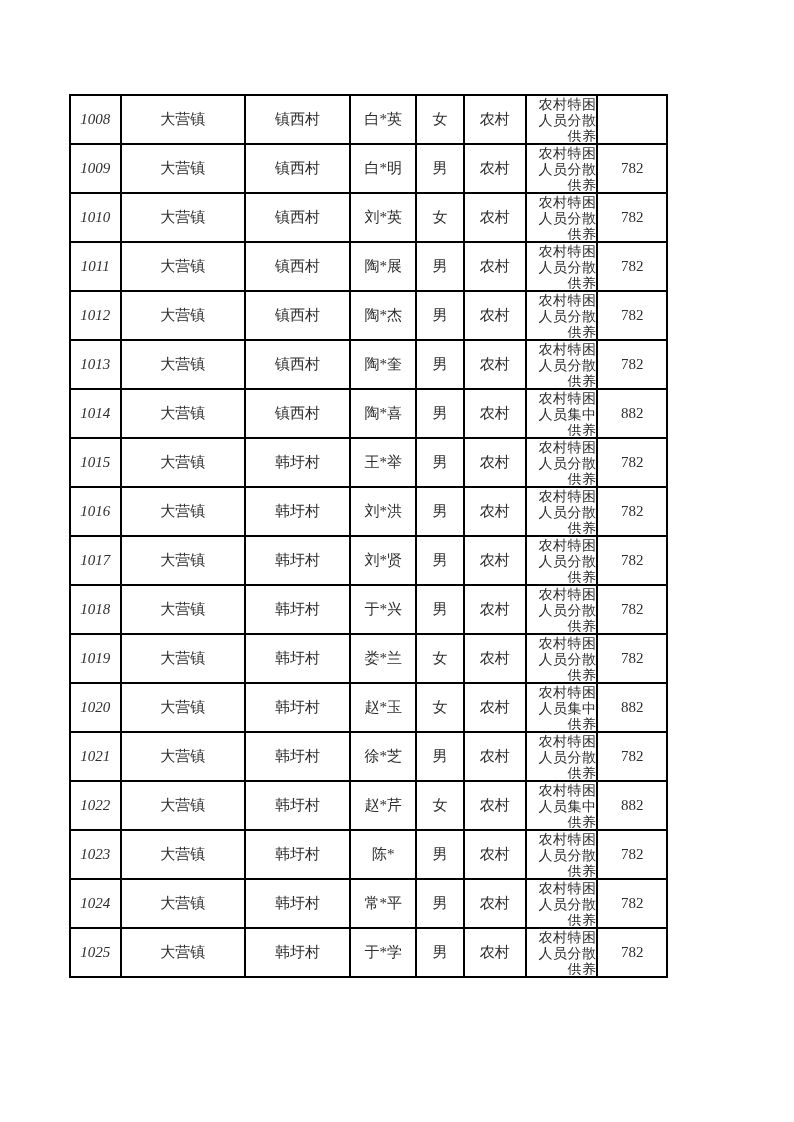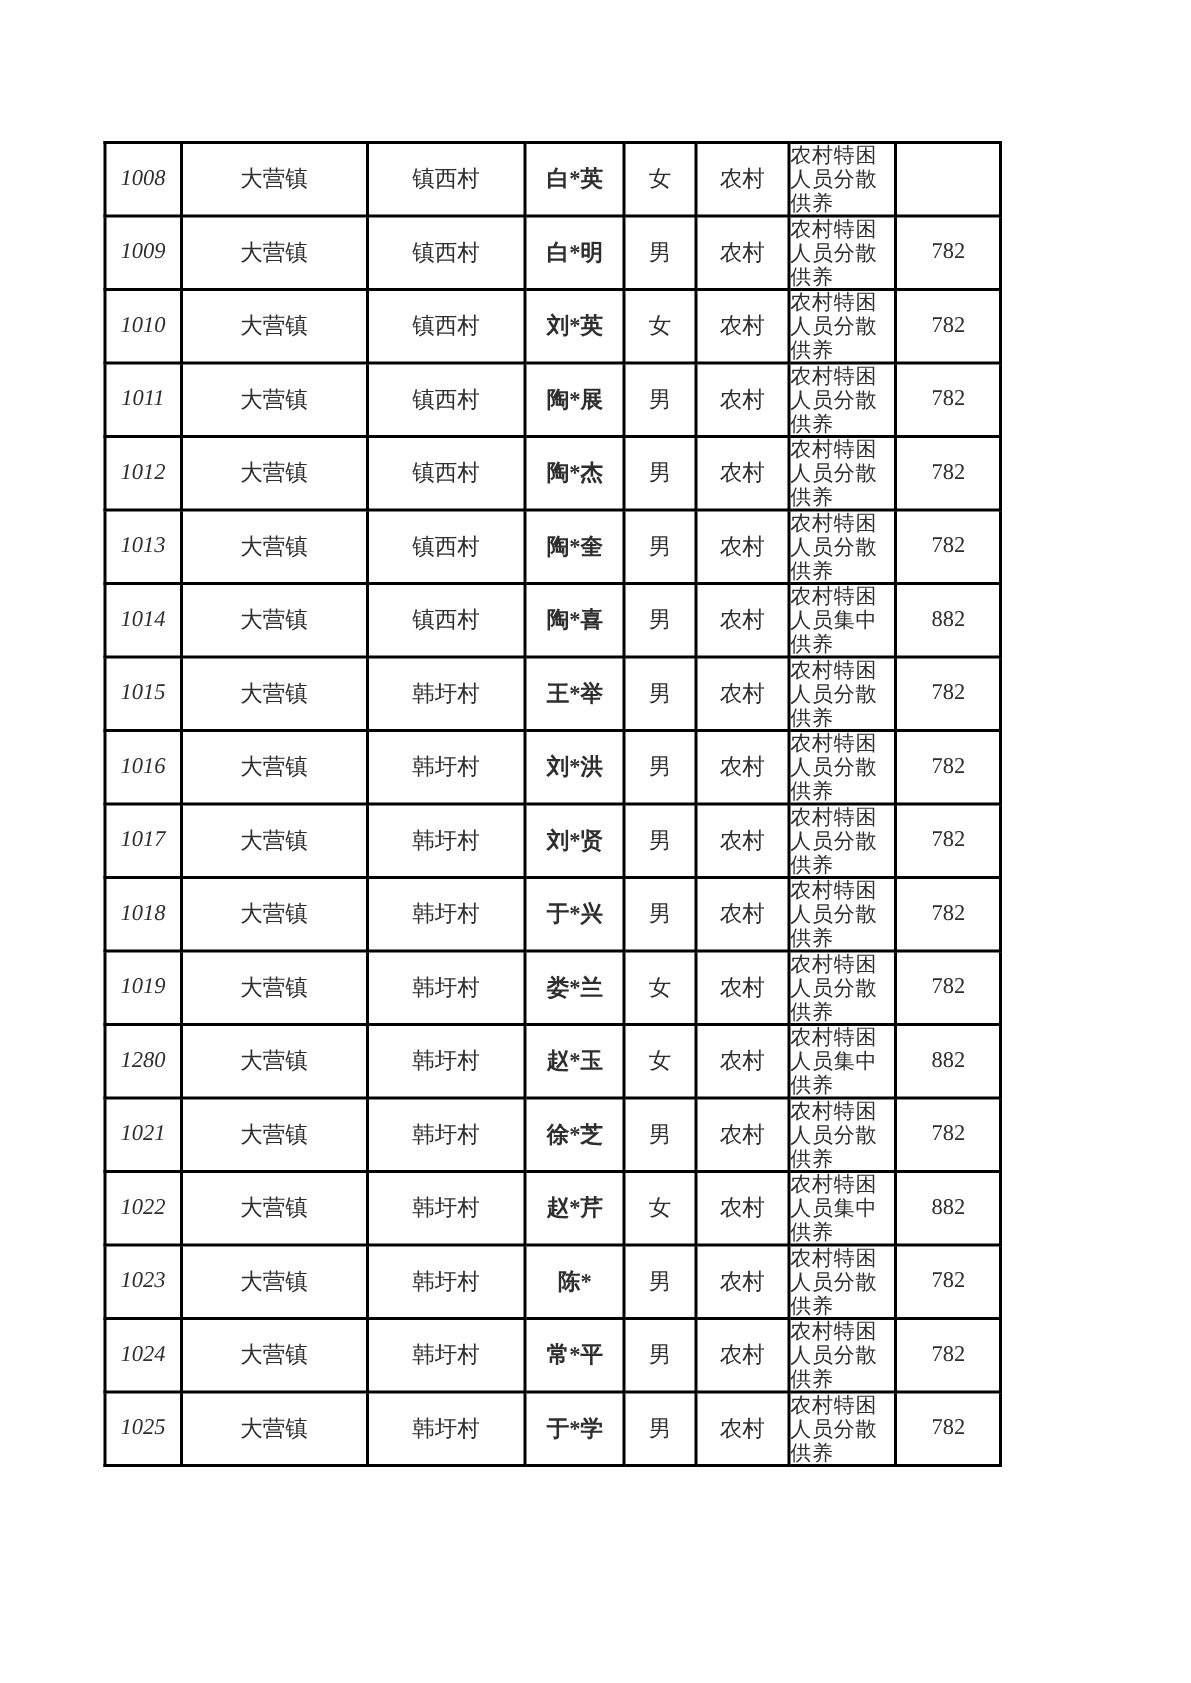--- a/index.html
+++ b/index.html
@@ -43,27 +43,27 @@
     vertical-align: top;
     white-space: normal;
   }
   .category-clip {
     height: 45px;
     overflow: hidden;
     padding-top: 1px;
     line-height: 16px;
     font-size: 14px;
     letter-spacing: 0.5px;
-    text-align: left;
+    text-align: right;
     word-break: break-all;
   }
   .col-id     { width: 48px; font-style: italic; }
   .col-town   { width: 118px; }
   .col-village{ width: 100px; }
-  .col-name   { width: 63px; font-weight: bold; }
+  .col-name   { width: 63px; }
   .col-gender { width: 45px; }
   .col-area   { width: 59px; margin-top: 27px; }
   .col-category { width: 68px; }
   .col-amount { width: 66px; }
 </style>
 </head>
 <body>
 
 <div class="sheet">
   <table class="data-table">
@@ -216,21 +216,21 @@
           <td class="col-village">韩圩村</td>
           <td class="col-name">娄*兰</td>
           <td class="col-gender">女</td>
           <td class="col-area">农村</td>
           <td class="col-category">
             <div class="category-clip">农村特困人员分散供养</div>
           </td>
           <td class="col-amount">782</td>
         </tr>
         <tr>
-          <td class="col-id">1280</td>
+          <td class="col-id">1020</td>
           <td class="col-town">大营镇</td>
           <td class="col-village">韩圩村</td>
           <td class="col-name">赵*玉</td>
           <td class="col-gender">女</td>
           <td class="col-area">农村</td>
           <td class="col-category">
             <div class="category-clip">农村特困人员集中供养</div>
           </td>
           <td class="col-amount">882</td>
         </tr>

